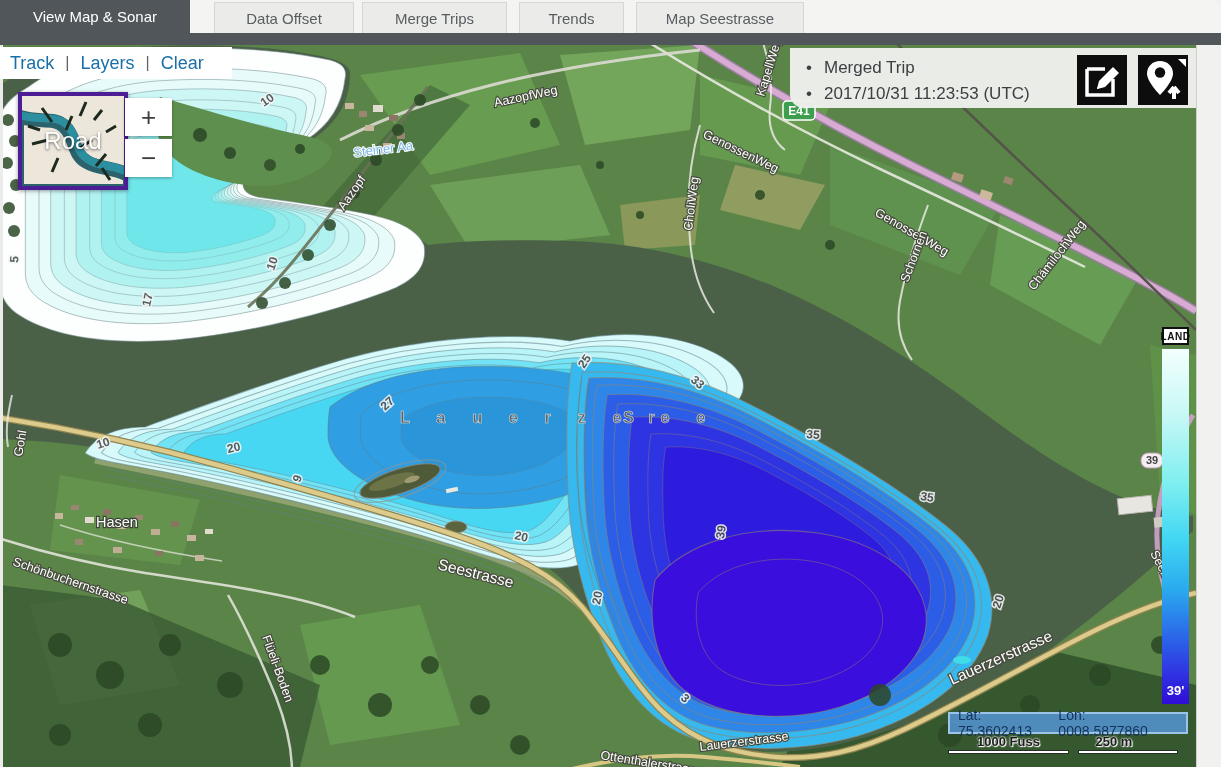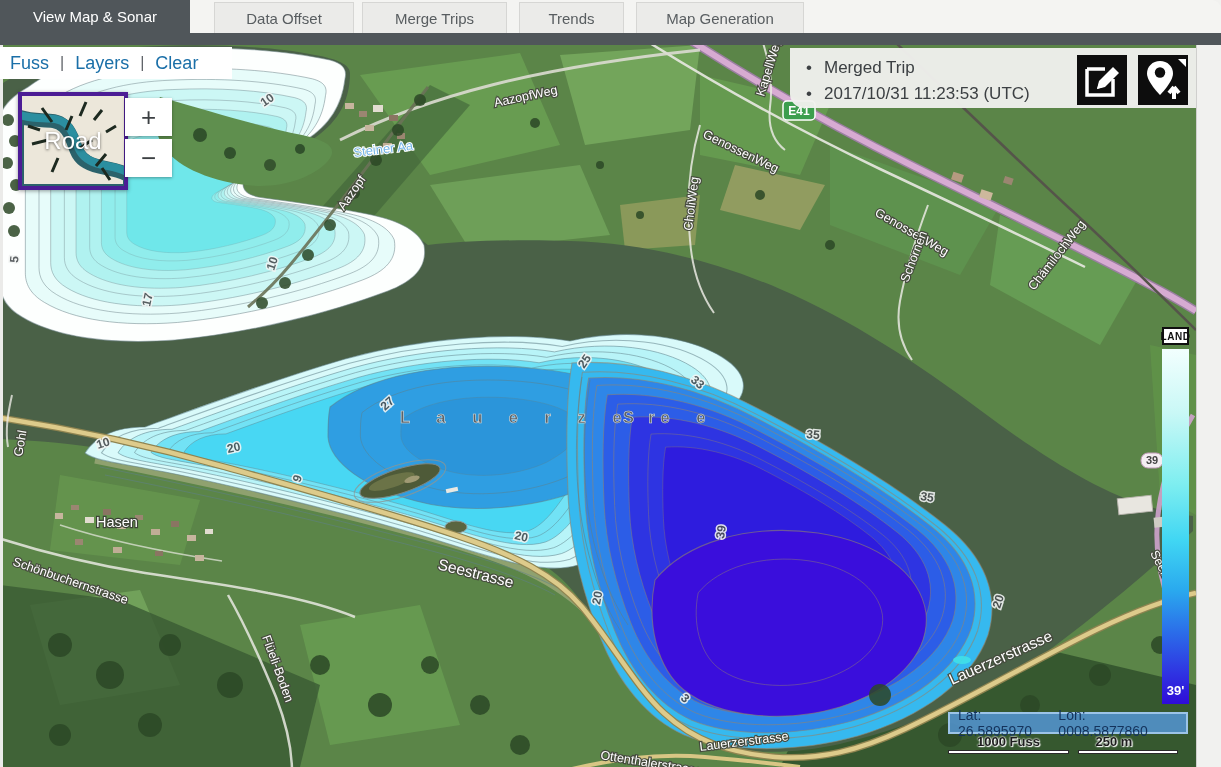--- a/index.html
+++ b/index.html
@@ -75,21 +75,21 @@
     <div class="tab t1">
         <span>Data Offset</span>
       </div>
     <div class="tab t2">
         <span>Merge Trips</span>
       </div>
     <div class="tab t3">
         <span>Trends</span>
       </div>
     <div class="tab t4">
-        <span>Map Generation</span>
+        <span>Map Seestrasse</span>
       </div>
   </div>
   <div class="tabstrip"></div>
 </div>
 
 <div class="map-area">
 
 <svg class="map-svg" width="1196" height="722" viewBox="0 0 1196 722">
   <defs>
     <path id="nwArm" d="M28,42 C60,18 110,6 165,4 C225,1 285,5 330,15 C345,19 347,26 345,34 C342,60 330,80 306,95 L254,126 C238,136 240,148 258,152 C300,158 340,163 372,170 C400,176 418,186 424,200 C428,222 414,236 388,246 C330,268 250,288 175,295 C110,300 55,292 22,272 C5,262 0,250 0,238 L0,70 C5,58 14,50 28,42 Z"></path>
@@ -329,21 +329,21 @@
     <text class="ct" transform="translate(514,494) rotate(12)">20</text>
     <text class="ct" transform="translate(600,560) rotate(-80)">20</text>
     <text class="ct" transform="translate(680,654) rotate(42)">3</text>
     <text class="ct" transform="translate(1000,564) rotate(-72)">20</text>
   </g>
 
   <rect x="0" y="0" width="3" height="722" fill="#ebebe9"></rect>
 </svg>
 
   <div class="links-bar">
-    <a class="map-link">Fuss</a>
+    <a class="map-link">Track</a>
     <span class="link-sep">|</span>
     <a class="map-link">Layers</a>
     <span class="link-sep">|</span>
     <a class="map-link">Clear</a>
   </div>
 
   <div class="layer-thumb">
     <svg width="102" height="90" viewBox="0 0 102 90">
       <rect width="102" height="90" fill="#ece7da"></rect>
       <path d="M-5,20 C15,28 30,20 42,30 C55,42 50,58 65,66 C78,74 92,70 108,80 L108,95 L-5,95 Z" fill="none" stroke="#16535e" stroke-width="14" opacity=".9"></path>
@@ -384,21 +384,21 @@
   </div>
 
   <div class="legend-land">
       <span>LAND</span>
     </div>
   <div class="legend-bar">
     <div class="legend-bottom">39'</div>
   </div>
 
   <div class="latlon">
-    <span>Lat: 26.5895970</span>
+    <span>Lat: 75.3602413</span>
     <span>Lon: 0008.5877860</span>
   </div>
 
   <div class="scale-label scale-fuss-label">1000 Fuss</div>
   <div class="scale-label scale-m-label">250 m</div>
   <div class="scale-rule scale-fuss-rule"></div>
   <div class="scale-rule scale-m-rule"></div>
 
 </div>
 

